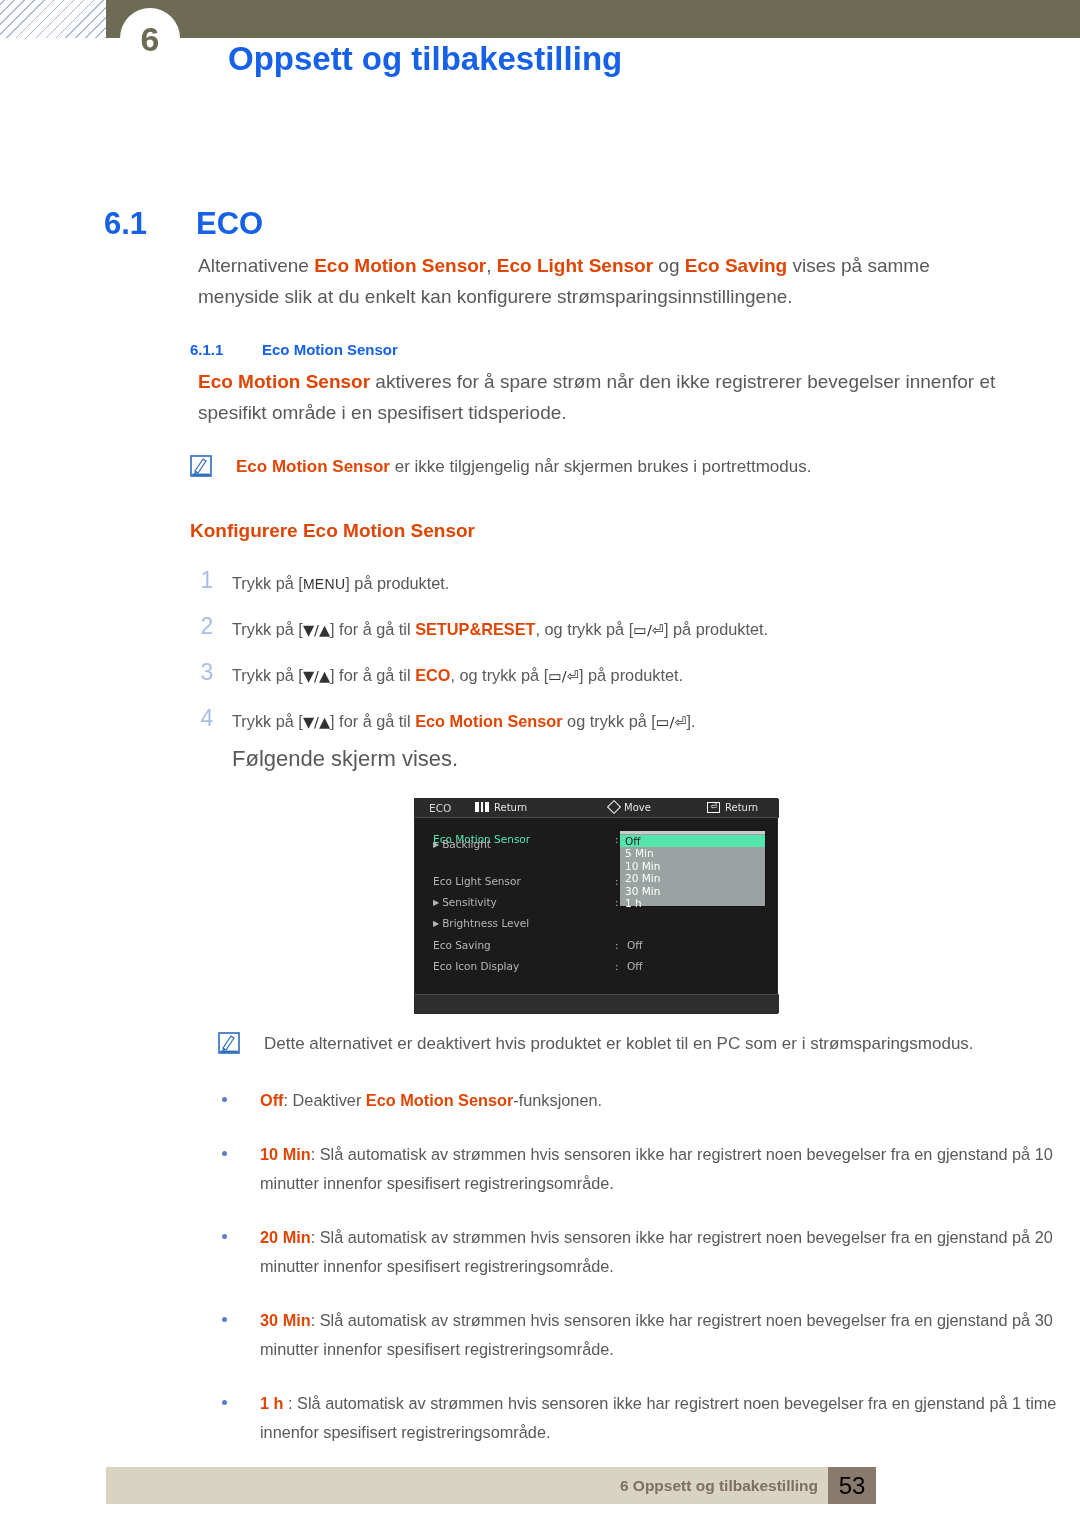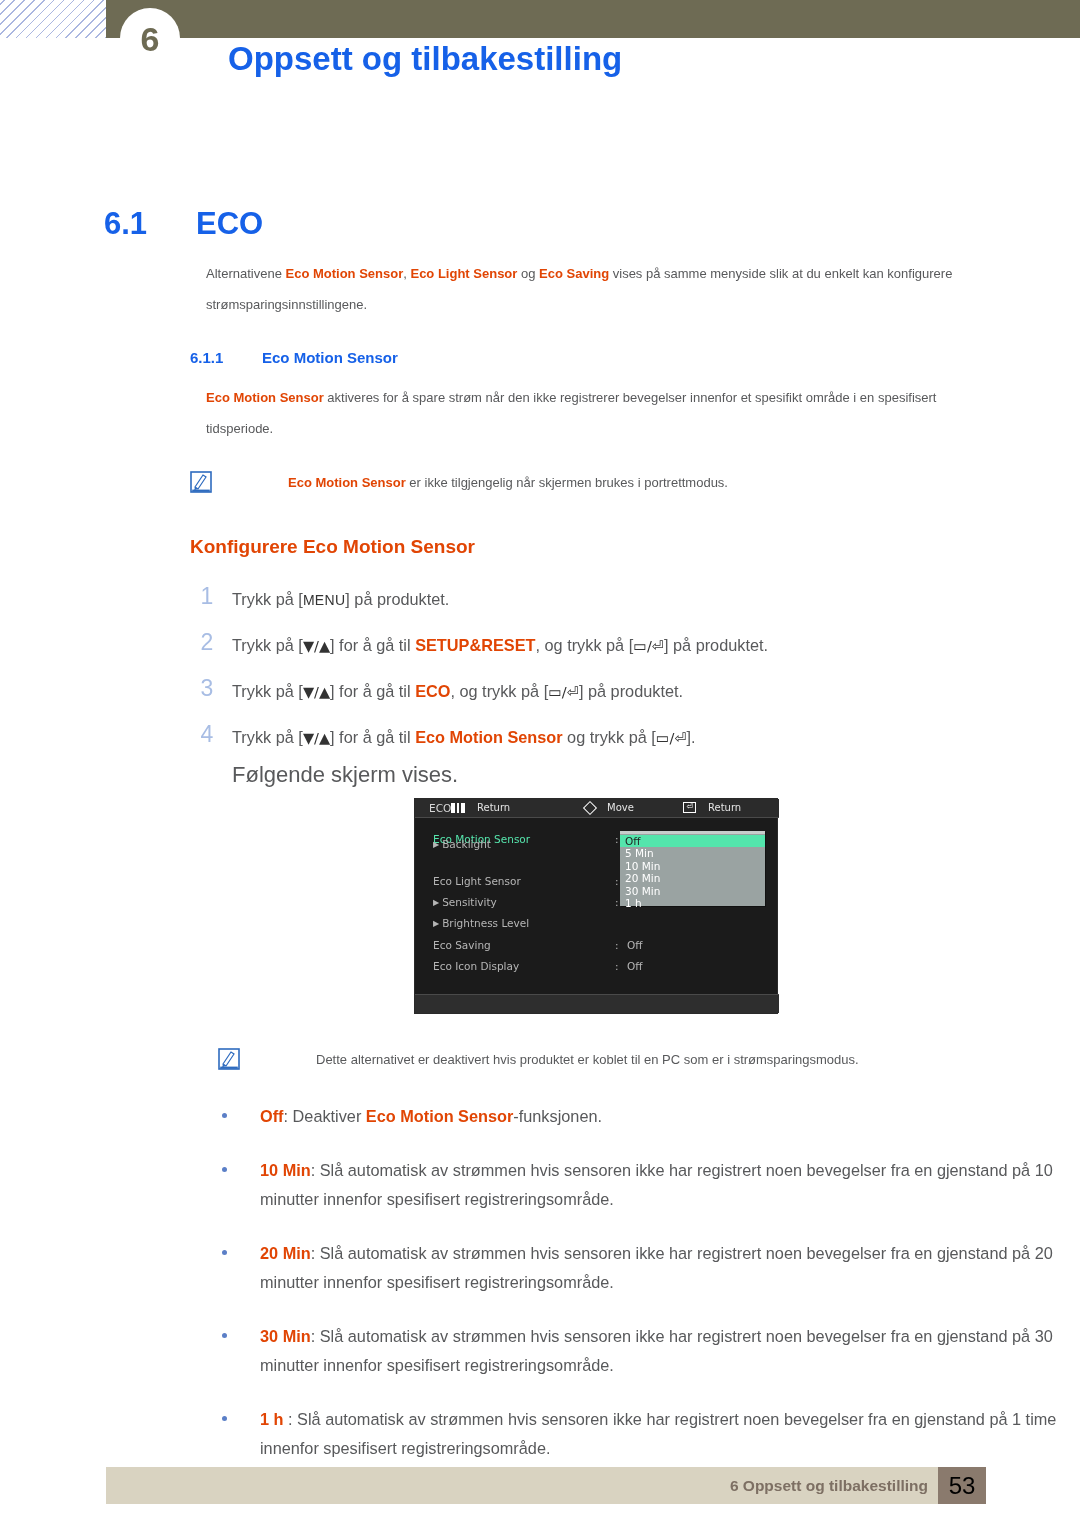--- a/index.html
+++ b/index.html
@@ -54,21 +54,21 @@
   .h1-row {
     position: relative; margin: 88px 0 0 0; padding-left: 104px;
     color: #1661e8; font-weight: bold; font-size: 31px;
   }
   .h1-num { display: inline-block; width: 92px; }
   .h1-text { display: inline-block; }
 
   .body-block { padding-left: 190px; padding-right: 70px; }
 
   p.para {
-    margin: 16px; font-size: 13px; line-height: 31px;
+    margin: 8px; font-size: 19px; line-height: 31px;
     color: #58595b;
   }
   .para-intro { margin-top: 46px; }
 
   .h2-row {
     margin-top: 29px; padding-left: 190px;
     color: #1661e8; font-weight: bold; font-size: 15px;
   }
   .h2-num { display: inline-block; width: 72px; }
 
@@ -81,22 +81,22 @@
     position: relative; margin-top: 26px;
     padding-left: 190px; min-height: 30px;
   }
   .note-indent { padding-left: 218px; }
   .note-icon {
     position: absolute; left: 190px; top: 1px;
     width: 22px; height: 22px;
   }
   .note-icon.ind { left: 218px; }
   .note-text {
-    display: block; padding-left: 98px;
-    font-size: 13px; line-height: 25px; color: #58595b;
+    display: block; padding-left: 46px;
+    font-size: 17px; line-height: 25px; color: #58595b;
   }
 
   .h3-sub {
     margin-top: 36px; padding-left: 190px;
     color: #e14504; font-weight: bold; font-size: 19px;
   }
 
   
   ol.steps { list-style: none; margin: 0; padding: 0; }
   .step {
@@ -175,21 +175,21 @@
     background: #54e5ac; color: #1f1f1f;
   }
   #osd-footbar {
     position: absolute; left: 0; bottom: 0; width: 364px; height: 19px;
     background: #2e2e2e;
     border-top: 1px solid #4a4a4a;
   }
   .foot-grp {
     position: absolute; top: 3px;
     font-size: 10px; color: #e4e4e4;
-    display: flex; align-items: flex-end; gap: 12px;
+    display: flex; align-items: flex-start; gap: 5px; margin-left: 24px;
   }
   .ico-return {
     display: inline-block; width: 14px; height: 10px;
     background: #ffffff; position: relative;
   }
   .ico-return::before, .ico-return::after {
     content: ""; position: absolute; top: 0; width: 2px; height: 10px;
     background: #2e2e2e;
   }
   .ico-return::before { left: 4px; }
@@ -216,21 +216,21 @@
     background: #5b7fc7;
   }
   .blt-txt {
     display: block; padding-left: 42px;
     font-size: 16.3px; line-height: 29px;
   }
 
   
   #footer {
     position: absolute; left: 106px; bottom: 23px;
-    width: 880px; height: 37px;
+    width: 770px; height: 37px;
     background: #d9d3c1;
   }
   #footer-label {
     position: absolute; right: 58px; top: 10px;
     font-size: 15.5px; font-weight: bold; color: #7d6f63;
     white-space: nowrap;
   }
   #footer-pagebox {
     position: absolute; right: 0; top: 0;
     width: 48px; height: 37px; background: #8a7a6d;

